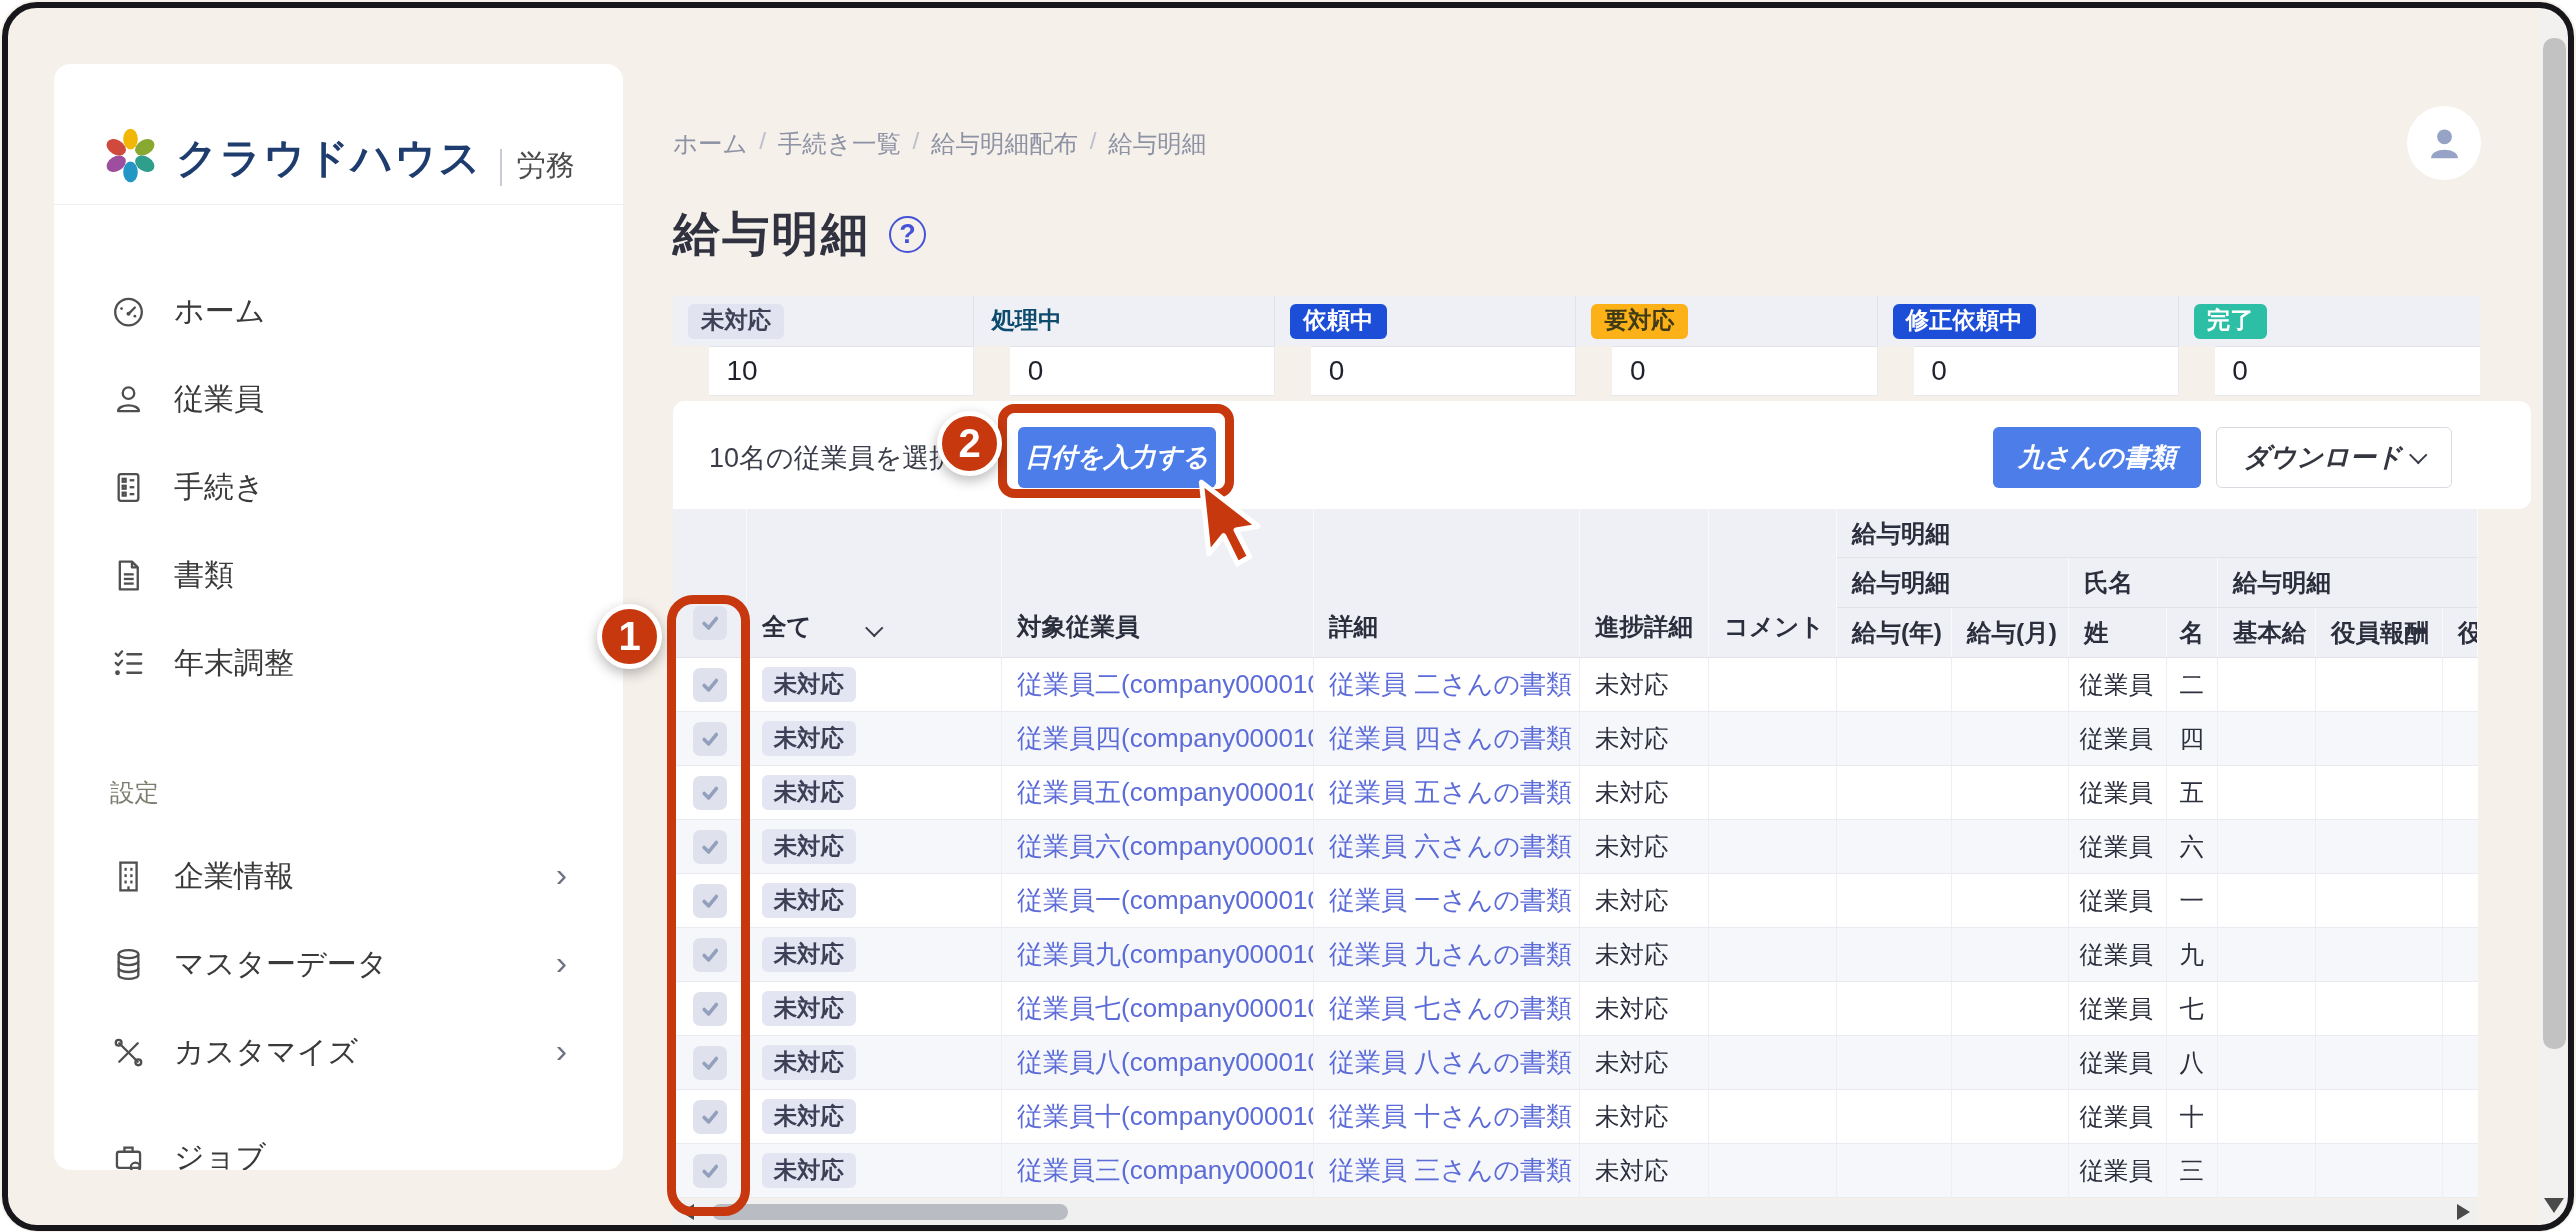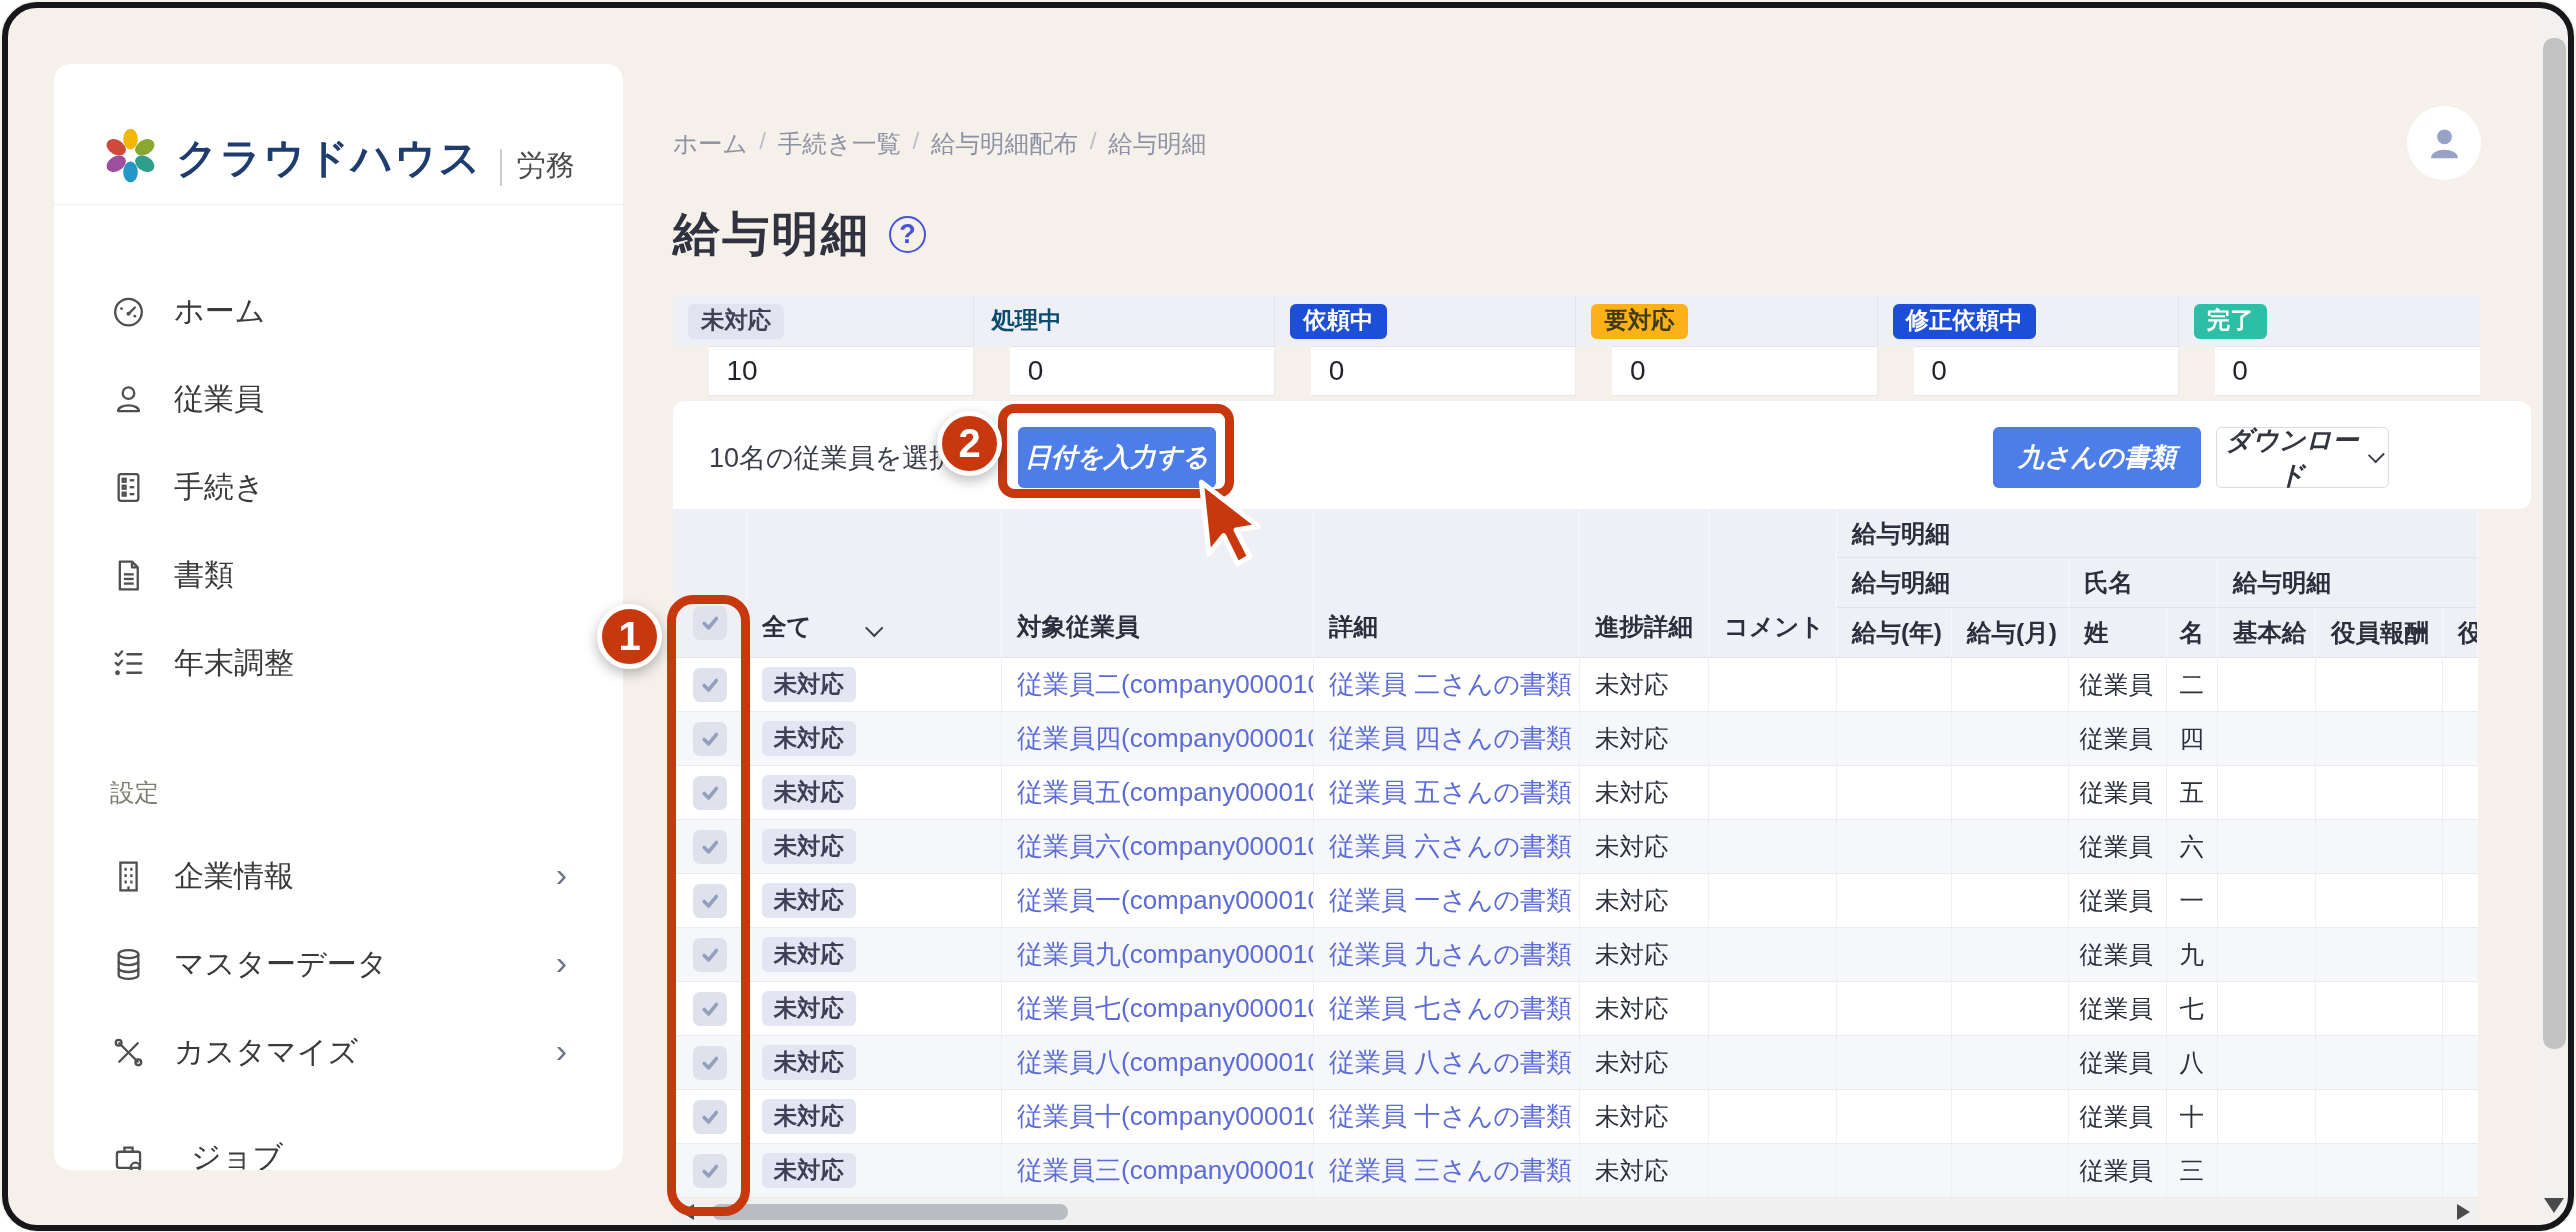--- a/index.html
+++ b/index.html
@@ -18,21 +18,21 @@
   .side-divider{position:absolute;left:0;top:140px;width:100%;height:1.2px;background:#efefef;}
   .nav-block{position:absolute;left:0;width:100%;}
   #nav-list{top:218px;}
   #settings-list{top:783px;}
   .nav-item{display:flex;align-items:center;height:58px;margin-bottom:30px;padding-left:56px;cursor:pointer;position:relative;}
   .nav-icon{width:37px;height:37px;flex:0 0 37px;}
   .nav-icon svg{width:100%;height:100%;}
   .nav-label{font-size:30px;color:#3a3a3a;margin-left:27px;}
   .chev-right{position:absolute;right:56px;font-size:34px;color:#6f7280;top:50%;transform:translateY(-54%);}
   .section-label{position:absolute;left:56px;top:712px;font-size:24.5px;color:#7c7c6f;}
-  .nav-item.cut{margin-top:47px;gap:17px;}
+  .nav-item.cut{margin-top:47px;}
 
   
   .breadcrumb{position:absolute;left:673px;top:127px;display:flex;gap:11.7px;font-size:24.5px;color:#8d92a4;}
   .crumb{color:#8d92a4;}
   .crumb-sep{color:#bcc0cb;}
   .avatar{position:absolute;left:2407px;top:106px;width:74px;height:74px;border-radius:50%;background:#fff;display:flex;align-items:center;justify-content:center;}
   .avatar svg{width:43px;height:43px;}
   .title-row{position:absolute;left:673px;top:203px;display:flex;align-items:center;gap:18.7px;}
   .page-title{font-size:47px;font-weight:700;color:#30333f;letter-spacing:2.3px;margin:0;}
   .help{width:37px;height:37px;border-radius:50%;border:2.9px solid #4653d8;color:#4653d8;font-size:27px;font-weight:700;display:flex;align-items:center;justify-content:center;box-sizing:border-box;}
@@ -50,21 +50,21 @@
   .b-amber{background:#fbb117;color:#3f3a17;}
   .b-teal{background:#2dbfa5;color:#fff;}
 
   
   .action-bar{position:absolute;left:673px;top:401px;width:1858px;height:108px;background:#fff;border-radius:11.7px 11.7px 11.7px 0;}
   .selection-text{position:absolute;left:36px;top:39px;font-size:27px;color:#3a3d49;}
   .btn{position:absolute;top:26px;height:61px;border:none;border-radius:5.8px;font-size:26px;font-weight:700;font-family:inherit;display:flex;align-items:center;justify-content:center;cursor:pointer;box-sizing:border-box;font-style:italic;}
   .btn-primary{background:#4d7de9;color:#fff;}
   #date-btn{left:345px;width:198px;}
   #bulk-btn{left:1320px;width:208px;}
-  #download-btn{left:1543px;width:173px;background:#fff;border:1.2px solid #d9dbe3;color:#33353f;gap:10px;}
+  #download-btn{left:1543px;width:236px;background:#fff;border:1.2px solid #d9dbe3;color:#33353f;gap:10px;}
   .chev-down{width:10.5px;height:10.5px;border-right:2.3px solid #3a3d49;border-bottom:2.3px solid #3a3d49;transform:rotate(45deg) translate(-1.8px,-1.8px);display:inline-block;}
 
   
   .table{position:absolute;left:673px;top:509px;width:1805px;--tcols:74px 255px 312px 266px 129px 128px 115px 117px 98px 51px 98px 127px 35px;}
   .thead{display:grid;grid-template-columns:var(--tcols);grid-template-rows:49px 50px 49px;background:#eff0f5;border-bottom:1.2px solid #e2e3e9;box-sizing:border-box;}
   .th{font-size:24.5px;font-weight:700;color:#2b2e3c;display:flex;align-items:center;padding-left:15px;box-sizing:border-box;border-right:1.8px solid #f8f9fb;overflow:hidden;white-space:nowrap;}
   .th-left{grid-row:1/4;align-items:flex-end;padding-bottom:14px;}
   .th-check{justify-content:flex-start;padding-left:20px;}
   .th-group{border-bottom:1.2px solid #e2e3e9;}
   .th.right{justify-content:flex-end;padding-right:13px;padding-left:0;}

